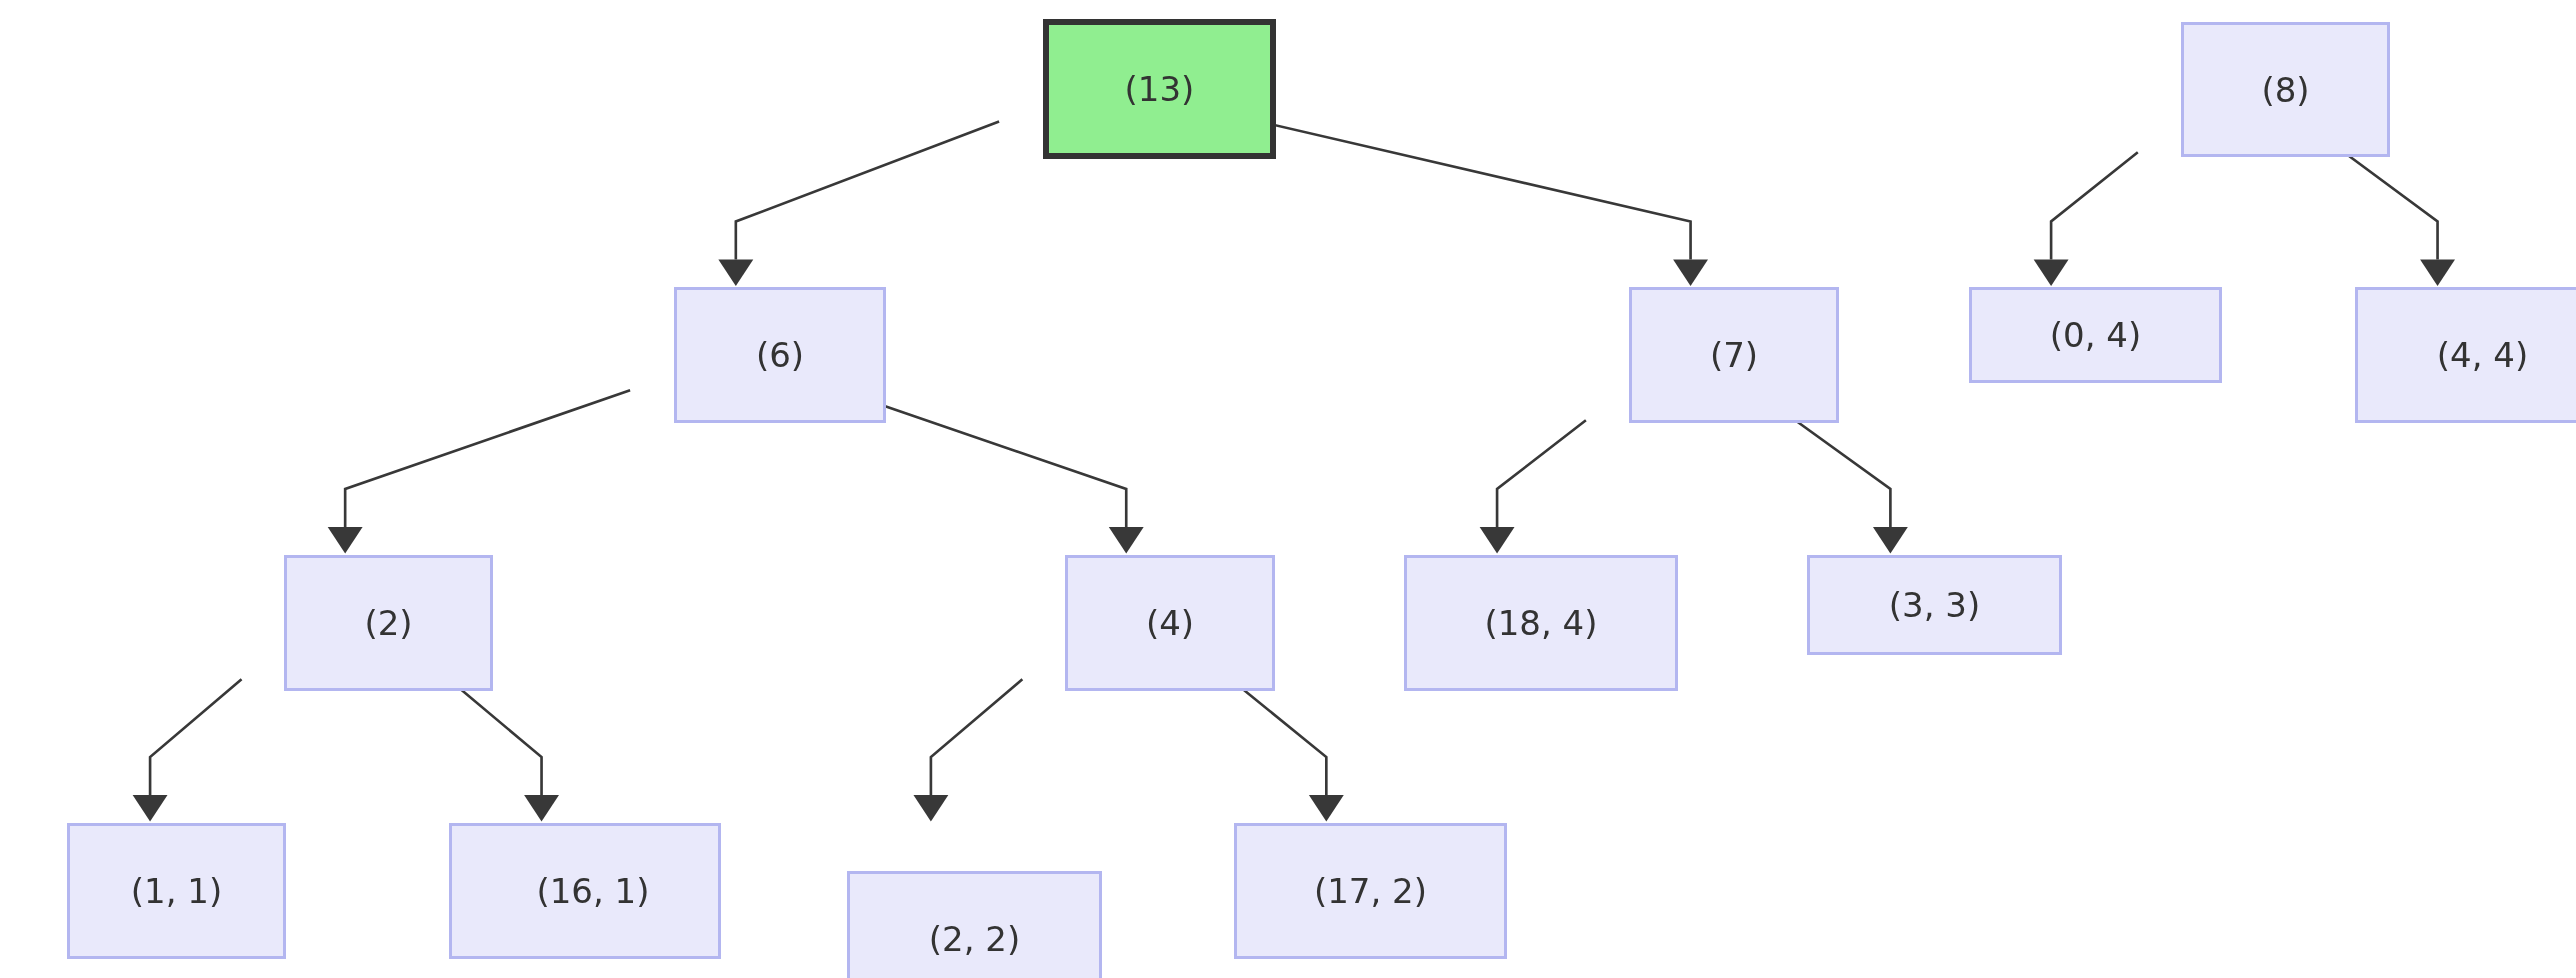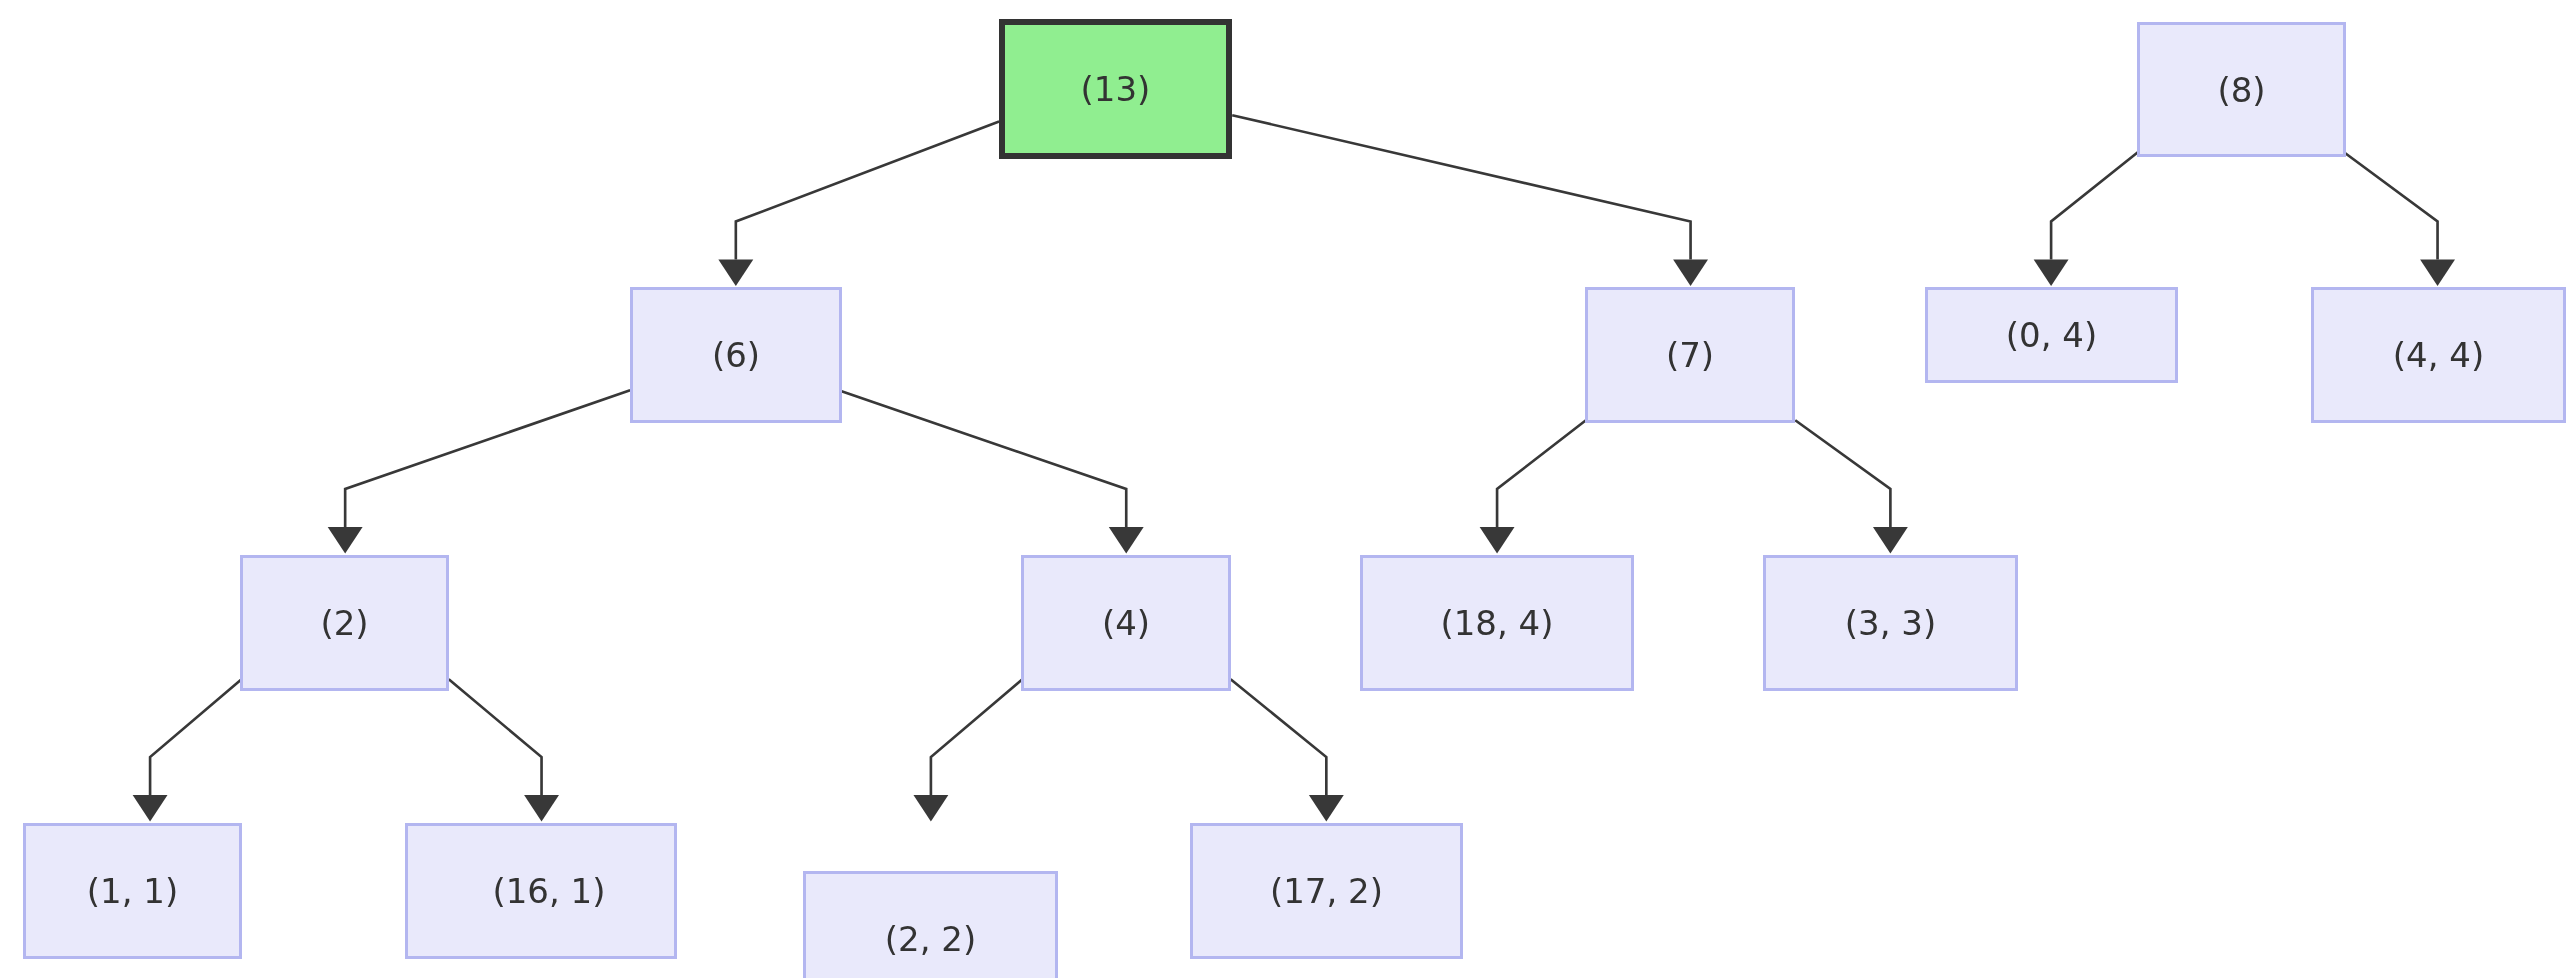--- a/index.html
+++ b/index.html
@@ -17,20 +17,21 @@
     width: 100%; height: 100%;
   }
   .node {
     position: absolute;
     box-sizing: border-box;
     background: var(--node-fill, #e9e9fb);
     border: 3.2px solid var(--node-border, #b3b6f0);
     display: flex;
     align-items: center;
     justify-content: center;
+    margin-left: 44px;
   }
   .node.highlight {
     background: var(--hl-fill, #90ee90);
     border: 6.9px solid var(--hl-border, #333333);
   }
   .node-label {
     color: var(--text-color, #333333);
     font-size: 34px;
     line-height: 1;
     white-space: nowrap;
@@ -87,21 +88,21 @@
       </div>
       <div class="node" style="left: 240px; top: 555px; width: 209px; height: 136px;">
         <span class="node-label">(2)</span>
       </div>
       <div class="node" style="left: 1021px; top: 555px; width: 210px; height: 136px;">
         <span class="node-label">(4)</span>
       </div>
       <div class="node" style="left: 1360px; top: 555px; width: 274px; height: 136px; text-align: center;">
         <span class="node-label">(18, 4)</span>
       </div>
-      <div class="node" style="left: 1763px; top: 555px; width: 255px; height: 136px; align-items: center;">
+      <div class="node" style="left: 1763px; top: 555px; width: 255px; height: 100px; align-items: center;">
         <span class="node-label">(3, 3)</span>
       </div>
       <div class="node" style="left: 23px; top: 823px; width: 219px; height: 136px;">
         <span class="node-label">(1, 1)</span>
       </div>
       <div class="node" style="left: 405px; top: 823px; width: 272px; height: 136px; padding-left: 16px;">
         <span class="node-label">(16, 1)</span>
       </div>
       <div class="node" style="left: 803px; top: 871px; width: 255px; height: 136px;">
         <span class="node-label">(2, 2)</span>

